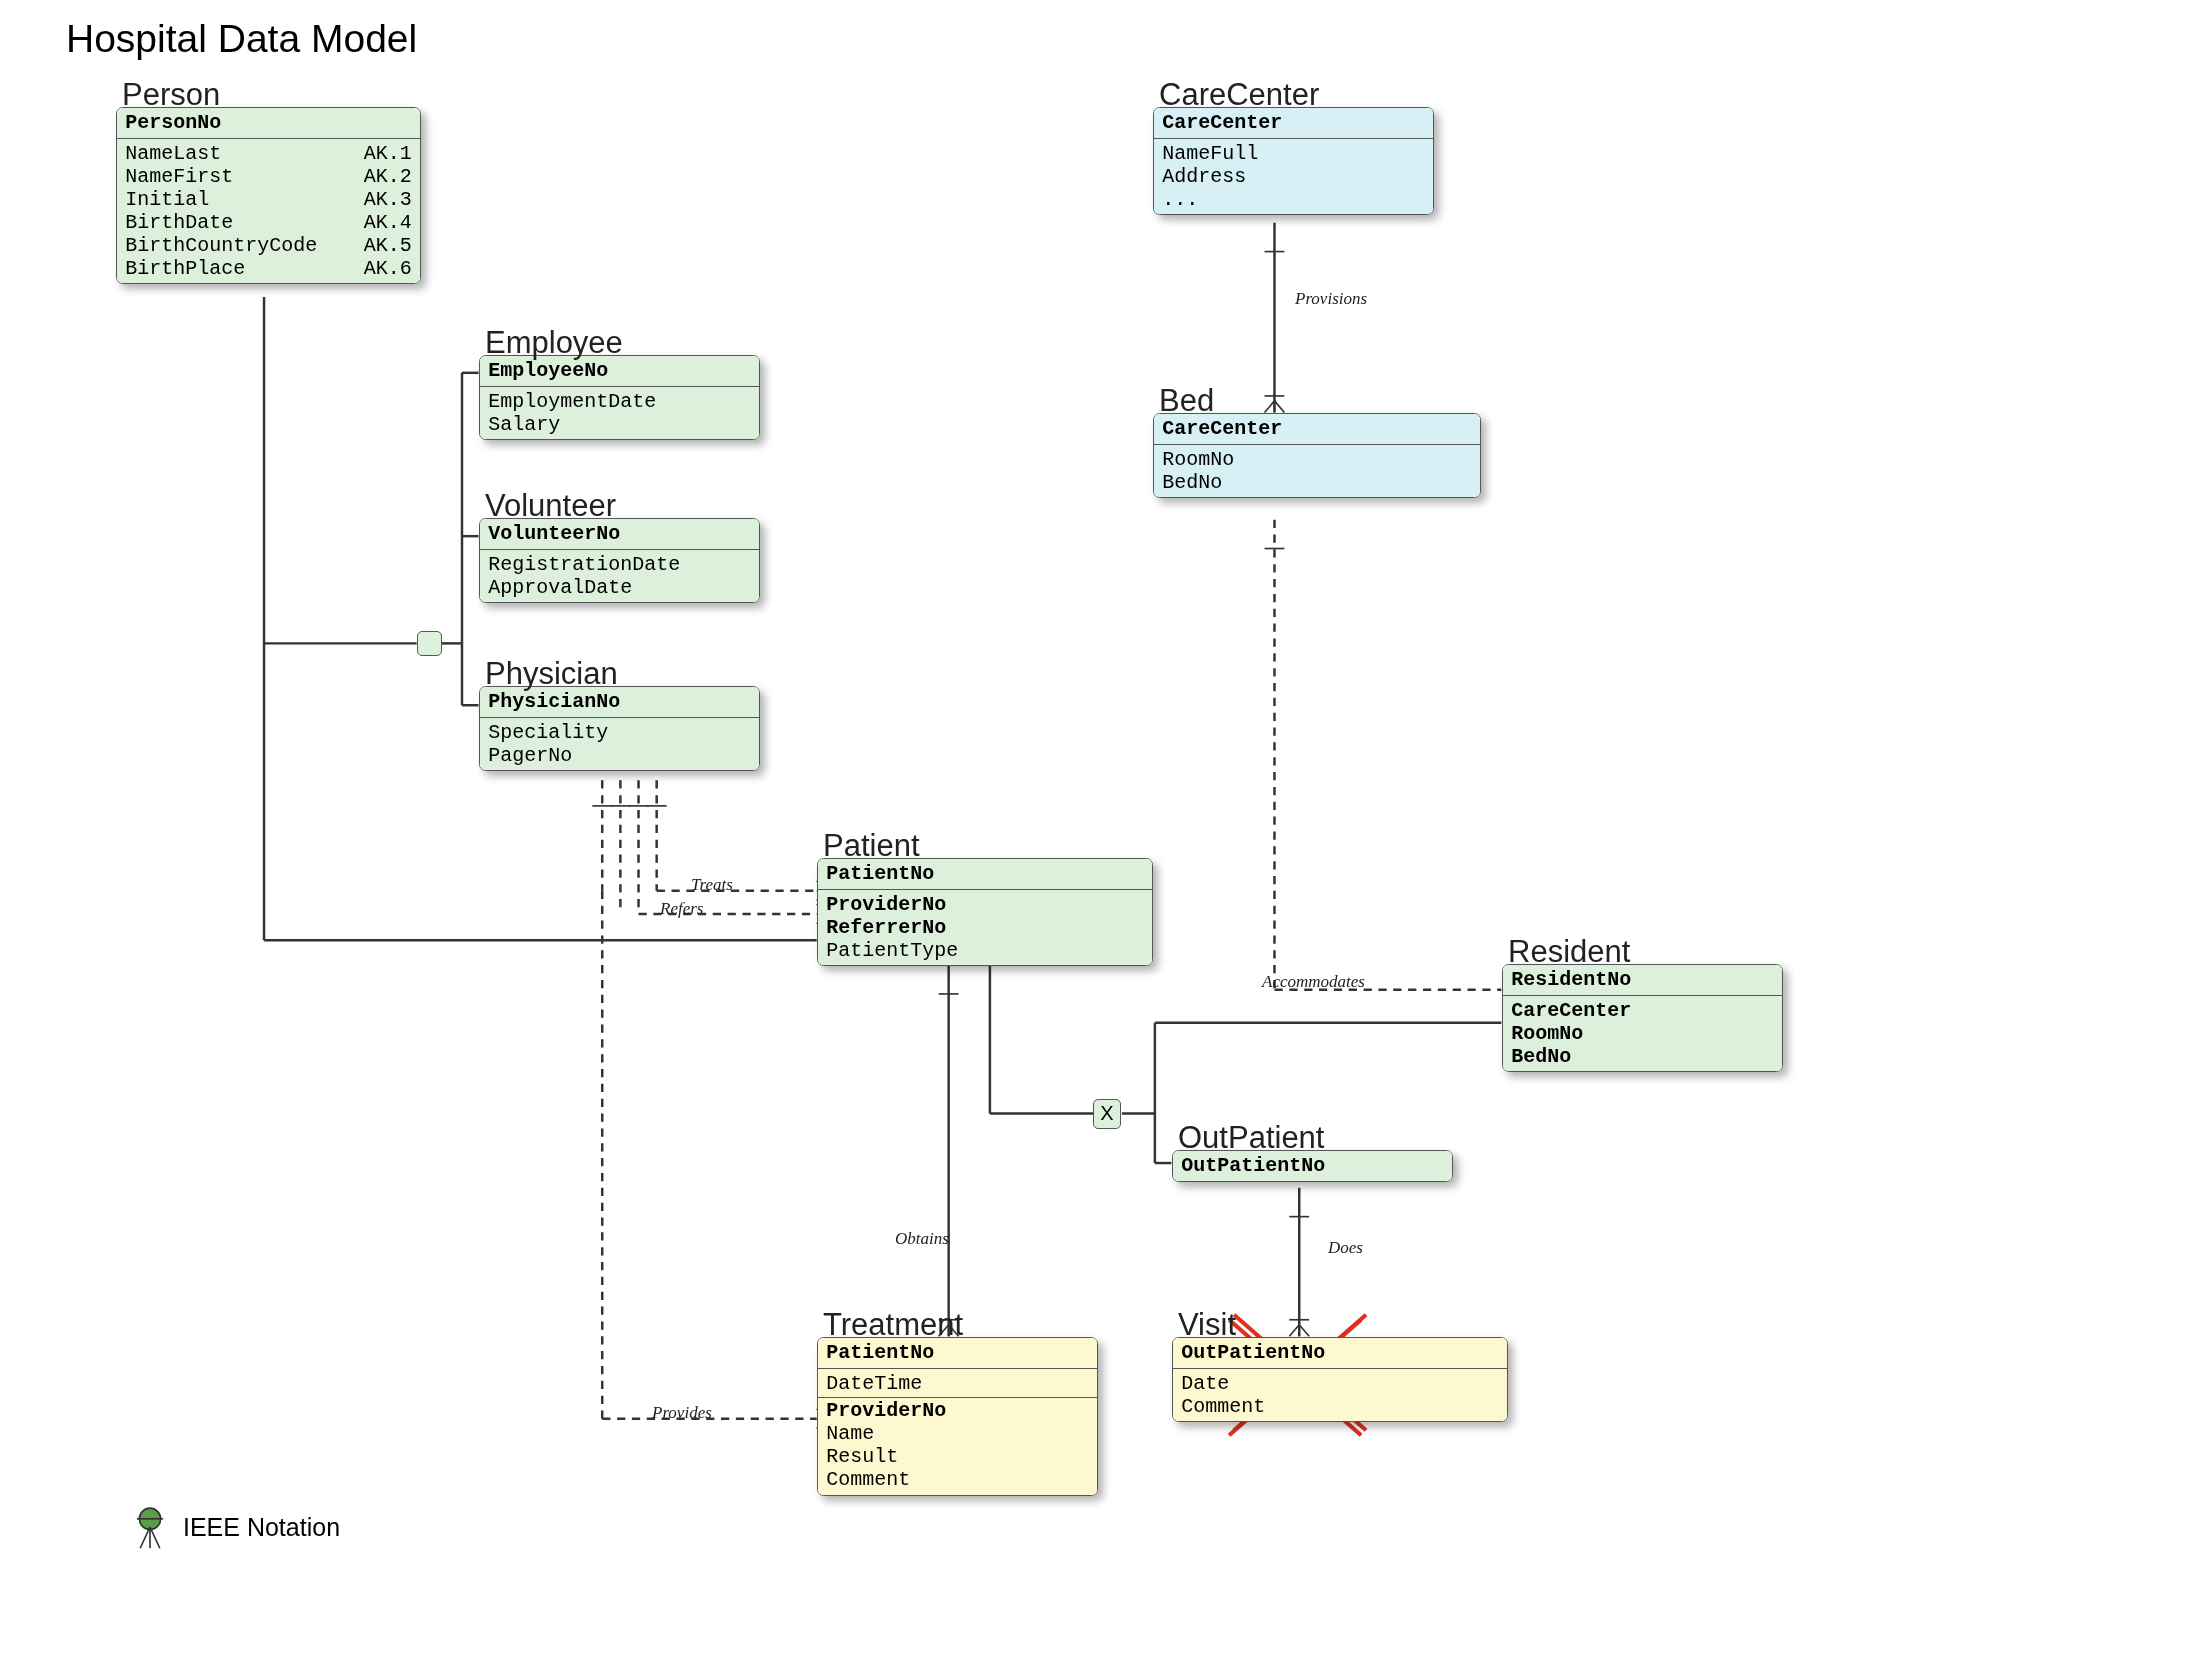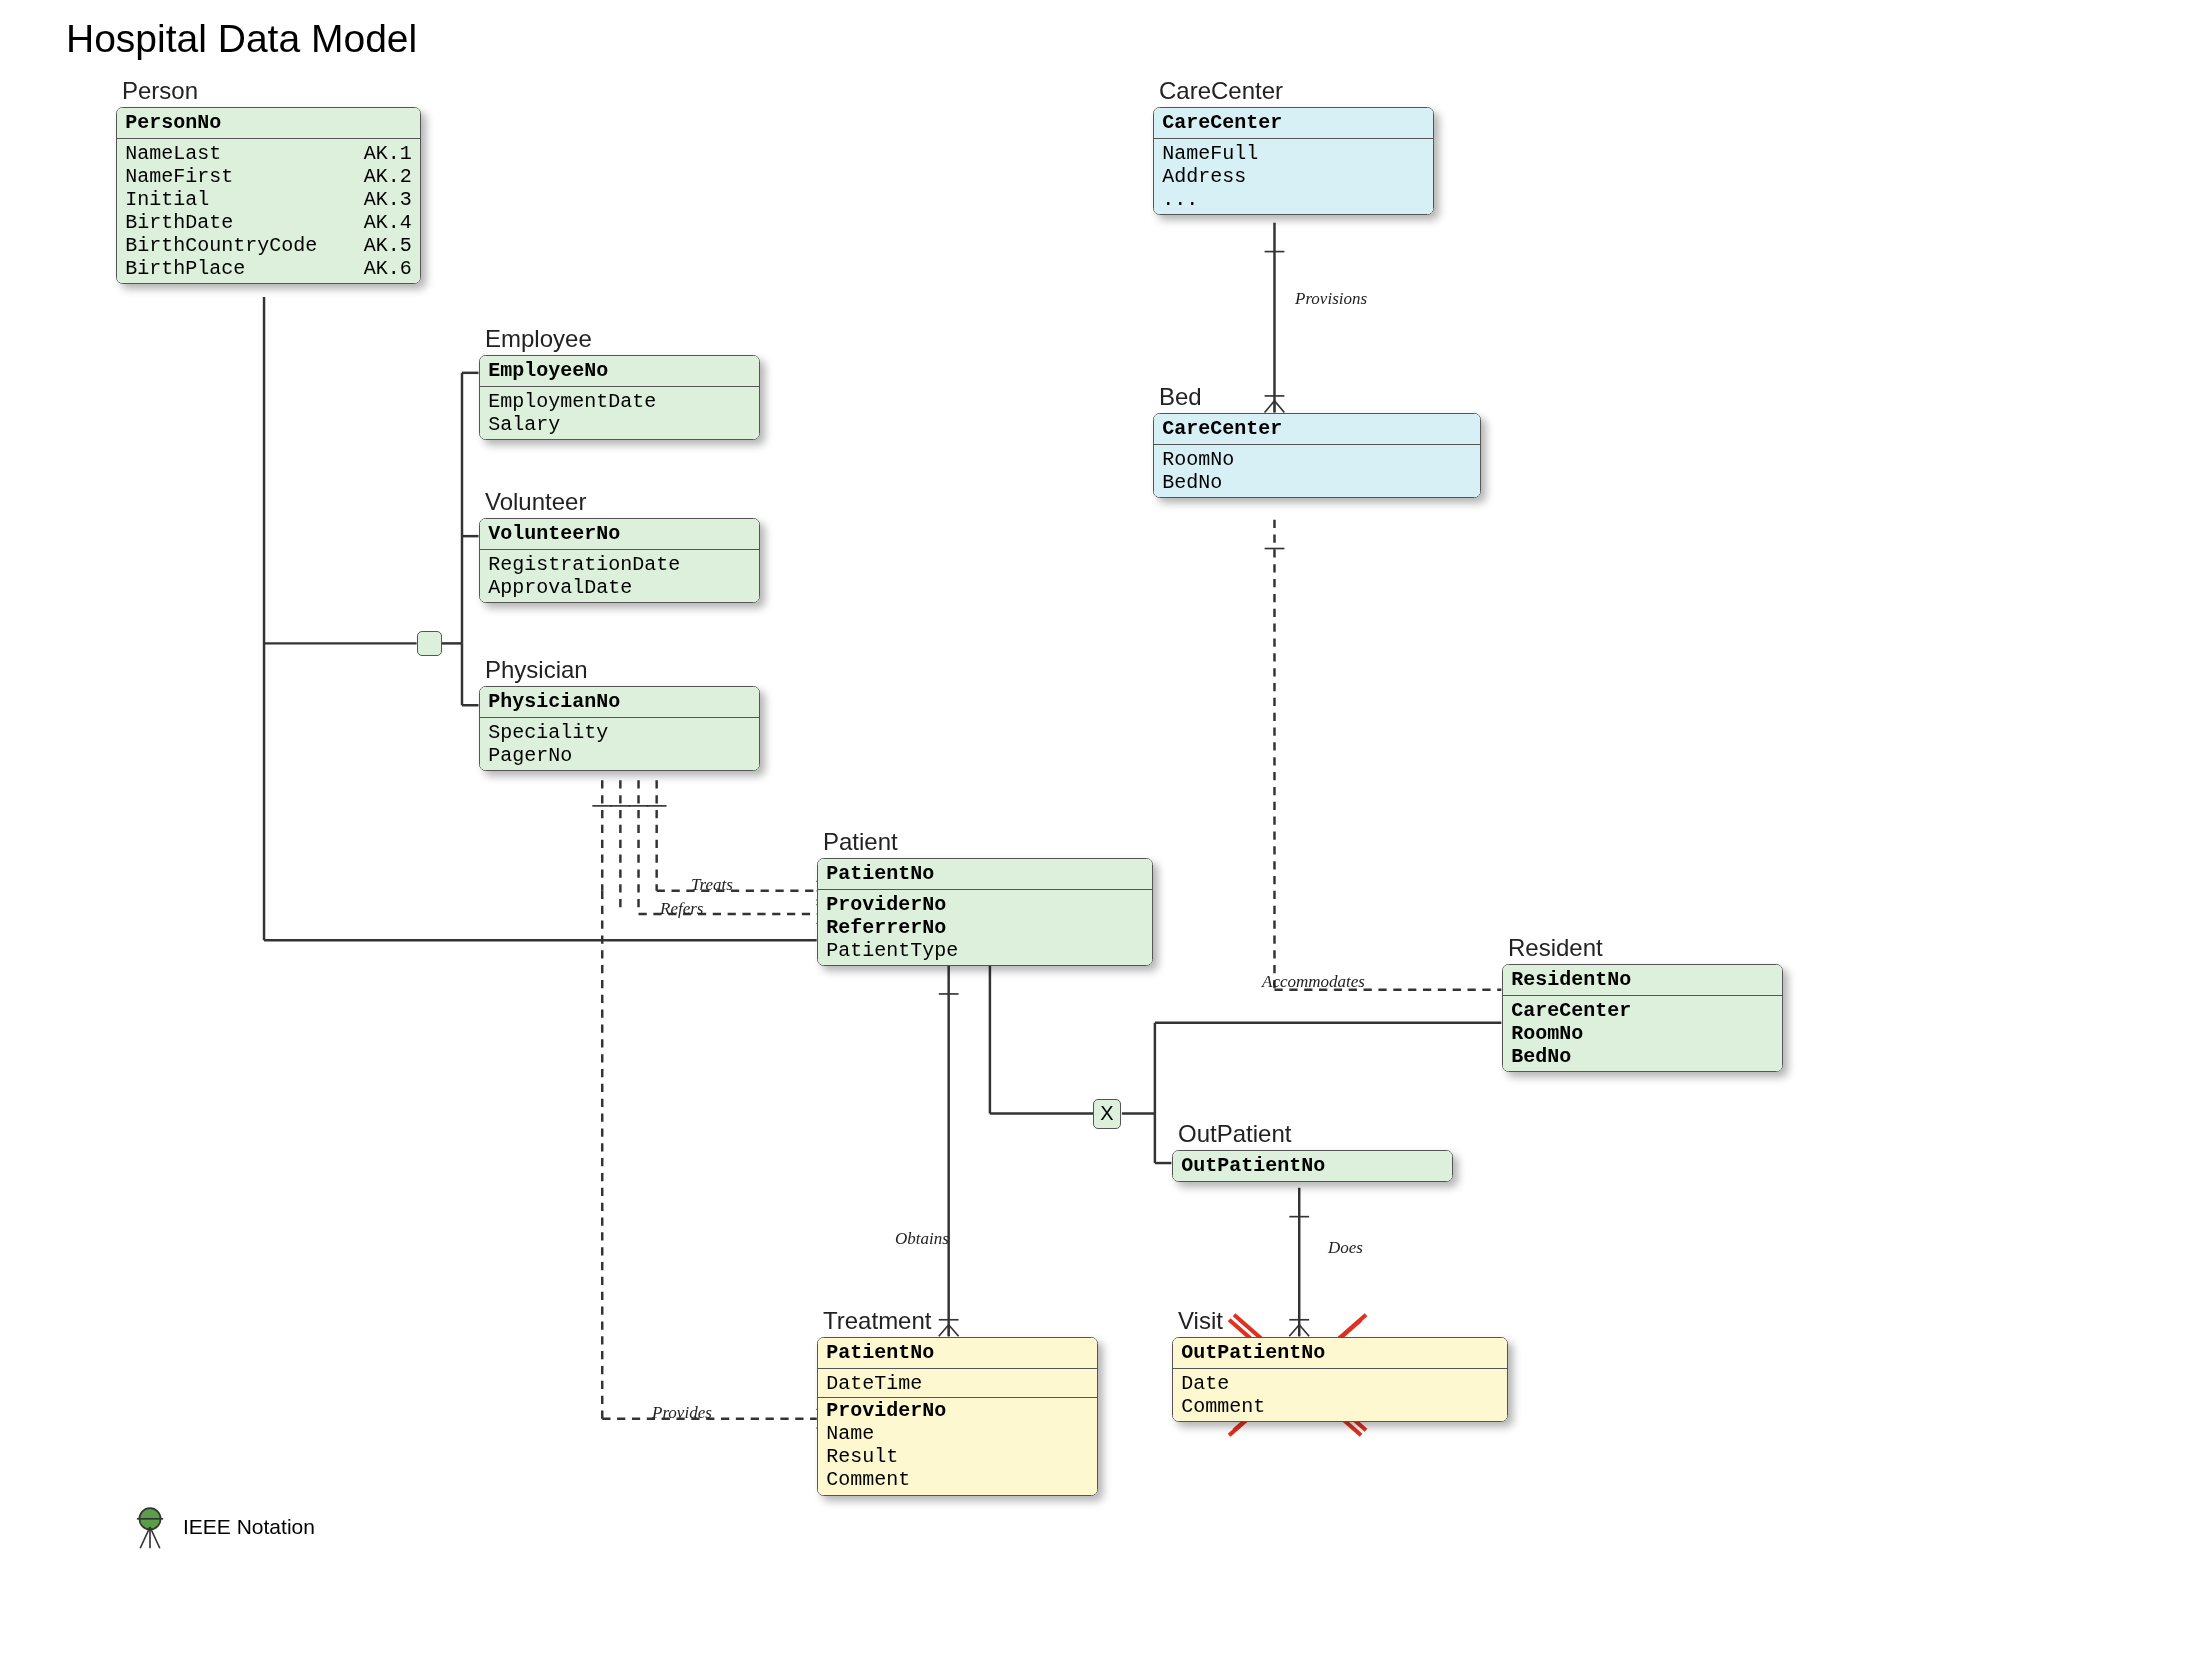--- a/index.html
+++ b/index.html
@@ -1,32 +1,32 @@
 <!DOCTYPE html>
 <html style="font-size:13.2px"><head>
 <meta charset="utf-8">
 <style>
 * { box-sizing: border-box; margin: 0; padding: 0; }
 body { font-family: -apple-system, Helvetica, Arial, sans-serif; background: #fff; width: 2205px; height: 1653px; position: relative; }
 .canvas { position: absolute; top: 0; left: 0; width: 100%; height: 100%; }
 .title { position: absolute; top: 16.5px; left: 66px; font-size: 39px; font-weight: normal; }
 .entity { position: absolute; border: 1.7px solid #555; border-radius: 6.6px; box-shadow: 5px 5px 8.3px rgba(0,0,0,0.3); font-family: "Courier New", monospace; font-size: 20px; }
-.entity-title { position: absolute; top: -31px; left: 5px; font-family: -apple-system, Helvetica, Arial, sans-serif; font-size: 24px; color: #222; }
+.entity-title { position: absolute; top: -31px; left: 5px; font-family: -apple-system, Helvetica, Arial, sans-serif; font-size: 31px; color: #222; }
 .entity-head { padding: 3.3px 8.3px; border-bottom: 1.7px solid #555; font-weight: bold; border-radius: 5px 5px 0 0; }
 .entity-body { padding: 3.3px 8.3px; border-radius: 0 0 5px 5px; }
 .entity-body .row { display: flex; justify-content: space-between; }
 .entity-body .row .k { min-width: 0; }
 .entity-body .row .v { margin-left: 11.6px; }
 .green { background: #dcf0db; }
 .blue { background: #d6f0f5; }
 .yellow { background: #fdf8cf; }
 .sep { border-top: 1.7px solid #555; margin: 1.7px -8.3px; }
 .bold { font-weight: bold; }
 .notation { position: absolute; left: 132px; top: 1502px; display: flex; align-items: center; gap: 15px; }
-.notation-label { font-size: 21px; }
+.notation-label { font-size: 25px; }
 svg.lines { position: absolute; top: 0; left: 0; width: 2205px; height: 1653px; }
 .rel-label { position: absolute; font-style: italic; font-size: 17px; font-family: Georgia, serif; color: #222; }
 .sub-node { position: absolute; width: 25px; height: 25px; border: 1.7px solid #555; border-radius: 5px; background: #dcf0db; }
 .xnode { position: absolute; width: 28px; height: 30px; border: 1.7px solid #555; border-radius: 5px; background: #dcf0db; text-align: center; font-family: Helvetica; font-size: 20px; line-height: 26.4px; }
 </style>
 </head>
 <body>
 
 <div class="canvas">
 

